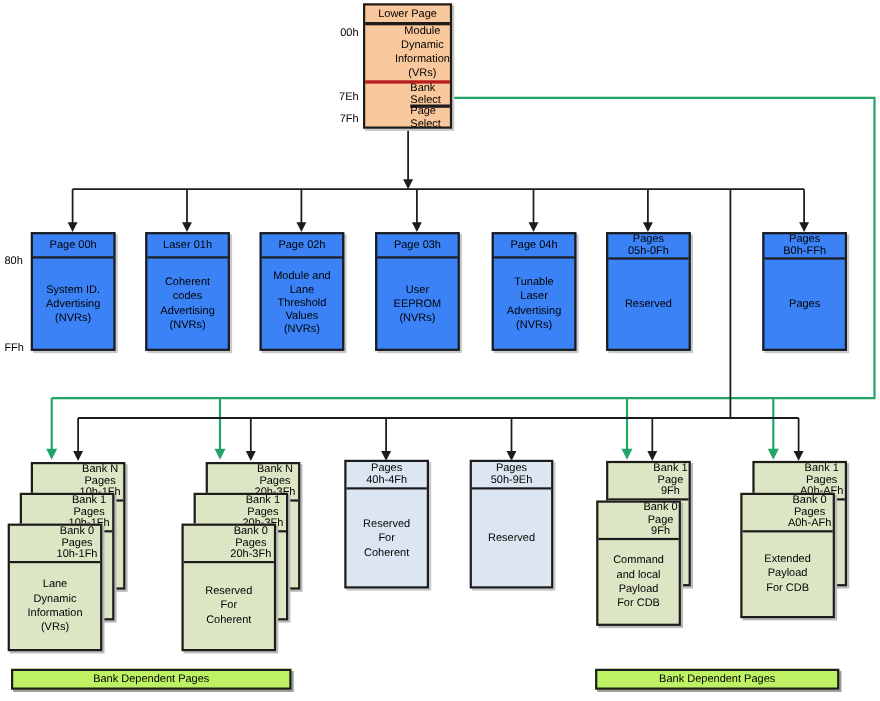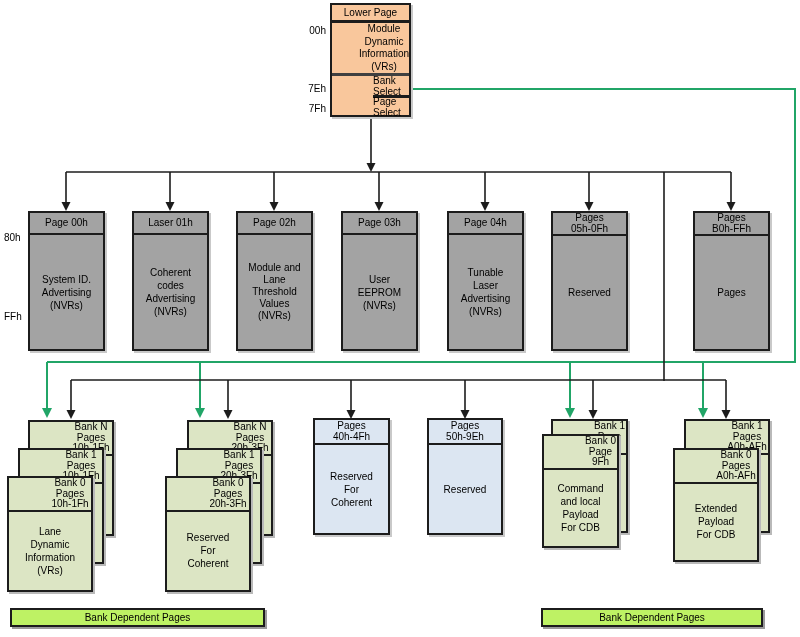--- a/index.html
+++ b/index.html
@@ -9,29 +9,29 @@
   }
   svg.wires{position:absolute;left:0;top:0;width:800px;height:637px;}
   .pre{white-space:pre-line;}
   
   .lowerpage{
     position:absolute;left:330px;top:3px;width:81px;height:114px;
     background:#F9C79C;border:2px solid #1c1c1c;box-sizing:border-box;
     display:flex;flex-direction:column;box-shadow:2px 2px 0 #c9c9c9;
   }
   .lp-title{height:19px;border-bottom:3px solid #1c1c1c;display:flex;align-items:center;justify-content:center;font-size:10px;text-align:right;}
-  .lp-body{flex:1;border-bottom:3px solid #404040;display:flex;align-items:center;justify-content:center;text-align:center;font-size:10px;line-height:12.5px;padding-left:27px;}
+  .lp-body{flex:1;border-bottom:3px solid #b91c1c;display:flex;align-items:center;justify-content:center;text-align:center;font-size:10px;line-height:12.5px;padding-left:27px;}
   .lp-row{height:17px;display:flex;align-items:center;justify-content:center;font-size:10px;margin-left:41px;}
   .lp-row.mid{border-bottom:3px solid #1c1c1c;height:19px;}
   
   .addr{position:absolute;font-size:10px;width:32px;}
   .addr.r{text-align:right;}
   
   .pagebox{
-    position:absolute;top:211px;width:77px;height:140px;background:#a3a3a3;
+    position:absolute;top:211px;width:77px;height:108px;background:#3b82f6;
     border:2px solid #1c1c1c;box-sizing:border-box;display:flex;flex-direction:column;
     box-shadow:2px 2px 0 #c9c9c9;
   }
   .pagebox .hdr{min-height:20px;border-bottom:2px solid #1c1c1c;display:flex;align-items:center;justify-content:center;text-align:center;font-size:10px;line-height:10.5px;}
   .pagebox .bdy{flex:1;display:flex;align-items:center;justify-content:center;text-align:center;font-size:10px;line-height:13px;}
   
   .bankbox{
     position:absolute;width:86px;height:116px;background:#DCE5C4;
     border:2px solid #1c1c1c;box-sizing:border-box;display:flex;flex-direction:column;
     box-shadow:2px 2px 0 #b9b9b9;
@@ -222,21 +222,21 @@
     <div class="hdr pre">Pages
 50h-9Eh</div>
     <div class="bdy pre">Reserved</div>
   </div>
 
   <div class="bankbox w77" style="left:551px;top:419px;z-index:1">
     <div class="hdr pre">Bank 1 Page
 9Fh</div>
     <div class="bdy"></div>
   </div>
-  <div class="bankbox w77" style="left:542px;top:434px;z-index:2">
+  <div class="bankbox w77" style="left:542px;top:455px;z-index:2">
     <div class="hdr pre">Bank 0 Page
 9Fh</div>
     <div class="bdy pre">Command
 and local
 Payload
 For CDB</div>
   </div>
 
   <div class="bankbox" style="left:684px;top:419px;height:114px;z-index:1">
     <div class="hdr pre">Bank 1 Pages

